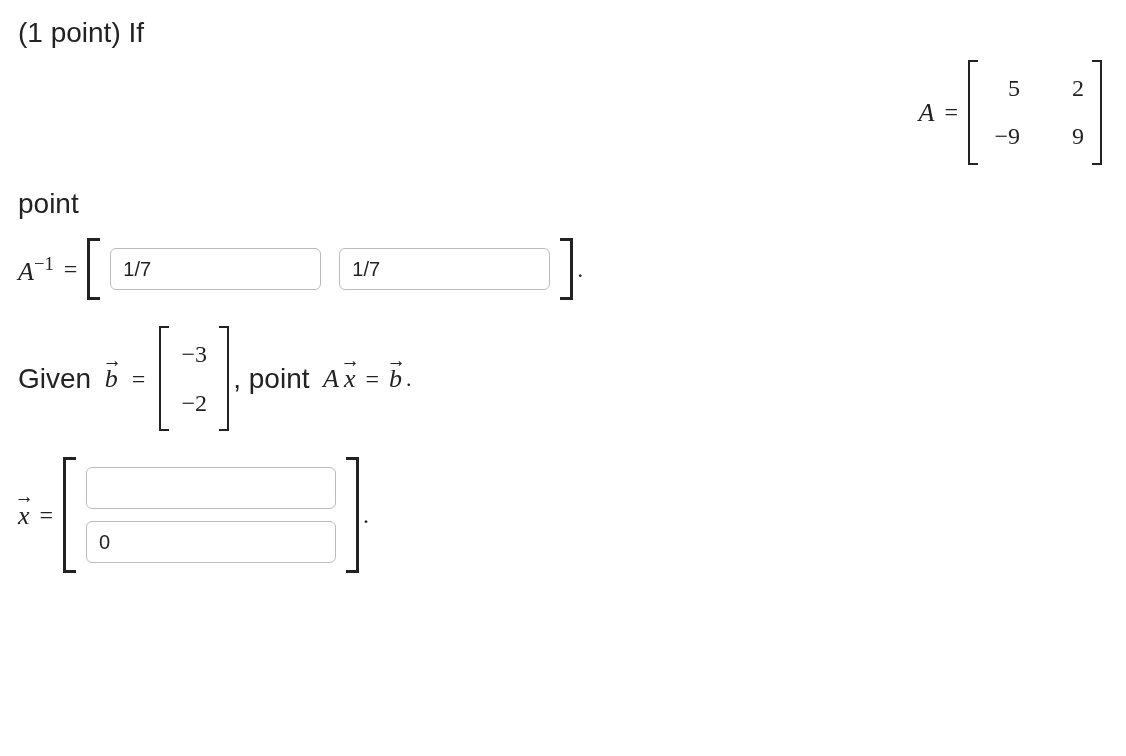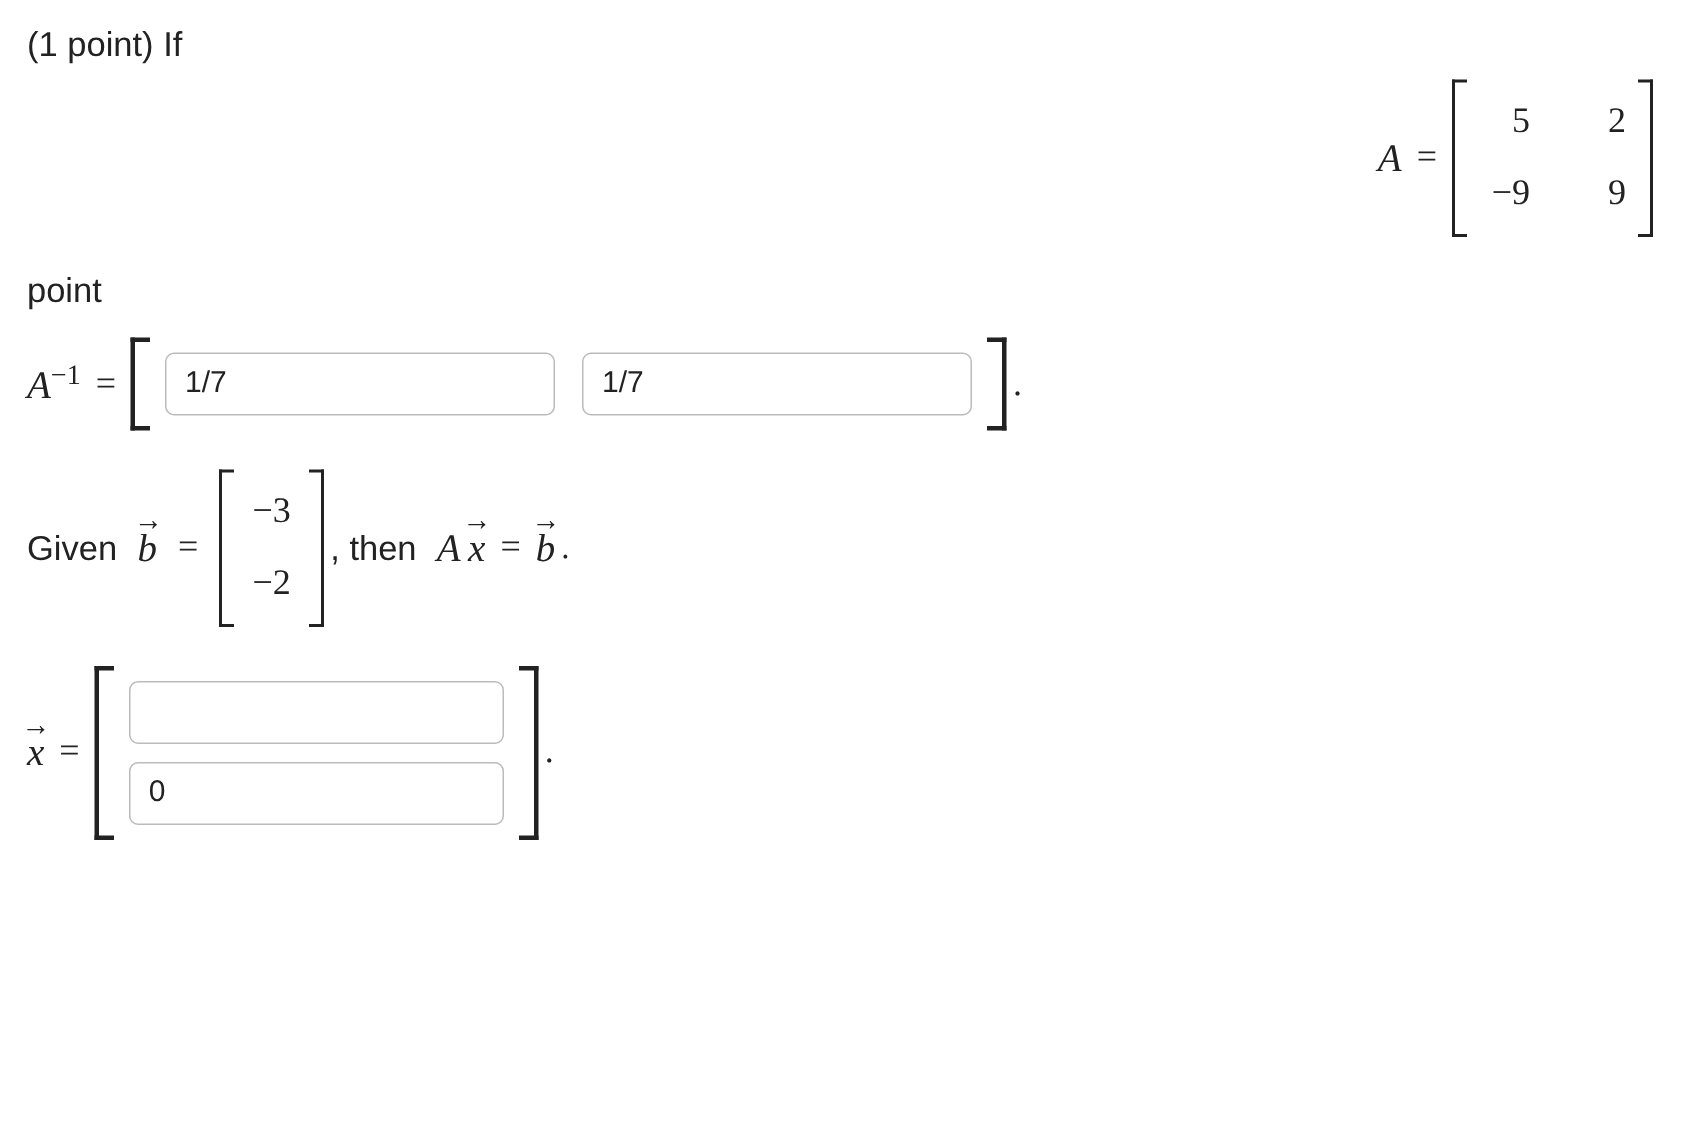--- a/index.html
+++ b/index.html
@@ -6,21 +6,21 @@
     font-family: "Times New Roman", Georgia, serif;
     font-size: 22px;
     color: #222;
     margin: 0;
     padding: 14px 18px 28px 18px;
     width: 1126px;
     box-sizing: border-box;
     background: #fff;
     line-height: 1.35;
   }
-  .sans { font-family: "Helvetica Neue", Helvetica, Arial, sans-serif; font-size: 23px; }
+  .sans { font-family: "Helvetica Neue", Helvetica, Arial, sans-serif; font-size: 28px; }
   .row { display: flex; align-items: center; flex-wrap: wrap; }
   .lbl-var { font-style: italic; font-family: "Times New Roman", serif; font-size: 26px; }
   .sup { font-size: 0.72em; vertical-align: super; font-style: normal; }
   .eq { margin: 0 10px; font-size: 24px; }
 
   
   .bracket-wrap { display: inline-flex; align-items: stretch; }
   .bracket {
     width: 10px;
     border-top: 3px solid #222;
@@ -33,21 +33,21 @@
   .bracket.thin.right { border-right-width: 2px; margin-left: 6px; }
 
   .mat-body { display: grid; grid-auto-rows: auto; row-gap: 12px; align-items: center; padding: 10px 2px; }
   .mat-body.cols2 { grid-template-columns: auto auto; column-gap: 18px; }
   .mat-body.cols1 { grid-template-columns: auto; }
   .mcells .cell { text-align: right; min-width: 34px; font-size: 24px; padding: 2px 0;}
   .mcells.cols2 { column-gap: 30px; }
   .mcells .cell.l { text-align: center; }
 
   input.answer {
-    width: 260px;
+    width: 211px;
     height: 42px;
     font-size: 20px;
     font-family: "Helvetica Neue", Helvetica, Arial, sans-serif;
     padding: 2px 12px;
     border: 1px solid #bbb;
     border-radius: 6px;
     background: #fff;
     color: #222;
     box-sizing: border-box;
   }
@@ -116,21 +116,21 @@
   <span class="lbl-var vec">b</span>
   <span class="eq">=</span>
   <span class="bracket-wrap">
     <span class="bracket thin left"></span>
     <span class="mat-body mcells cols1">
       <span class="cell l">−3</span>
       <span class="cell l">−2</span>
     </span>
     <span class="bracket thin right"></span>
   </span>
-  <span class="sans">, then</span>&nbsp;
+  <span class="sans">, point</span>&nbsp;
   <span class="lbl-var">A</span>
   <span class="lbl-var vec" style="margin-left:1px;">x</span>
   <span class="eq" style="margin:0 6px;">=</span>
   <span class="lbl-var vec">b</span>
   <span>.</span>
 </div>
 
 <div class="row blk">
   <span class="lbl-var vec">x</span>
   <span class="eq">=</span>

